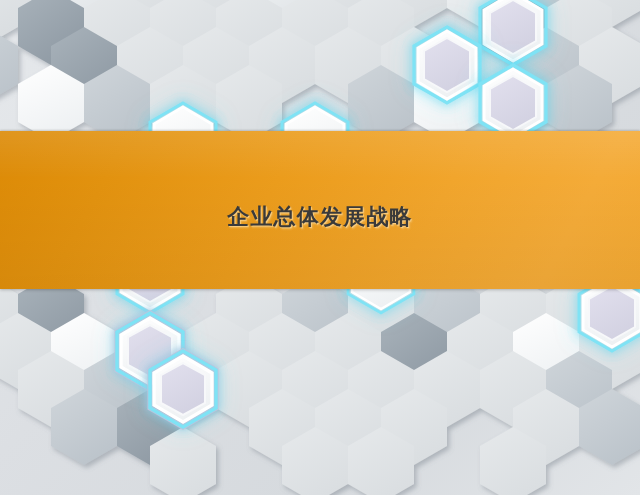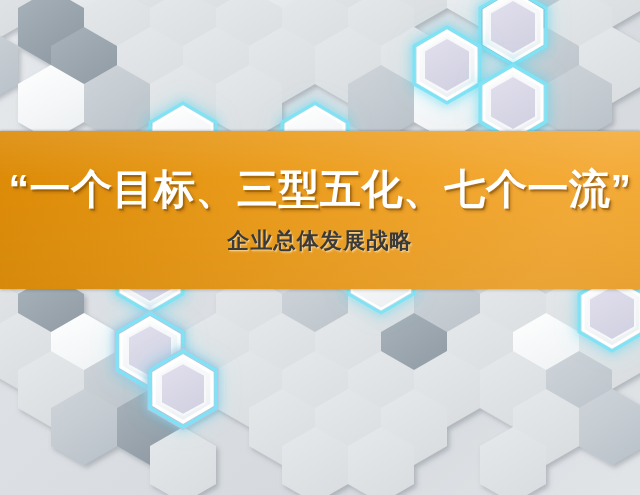--- a/index.html
+++ b/index.html
@@ -275,17 +275,16 @@
       </g>
 
       <g>
         <polygon points="381,237 414,256 414,294 381,313 348,294 348,256" fill="none" stroke="#7fe3f5" stroke-width="2.6" filter="url(#cyanGlow)"></polygon>
         <polygon points="381,241 410,258 410,292 381,309 352,292 352,258" fill="url(#gWhite)" stroke="#ffffff" stroke-width="2.6"></polygon>
       </g>
     </g>
   </svg>
 
   <div id="title-band">
-    <h1 id="main-title">“一个目标、三型五化、七个一流”</h1>
     <h2 id="subtitle">企业总体发展战略</h2>
   </div>
 
 </div>
 
 </body></html>

